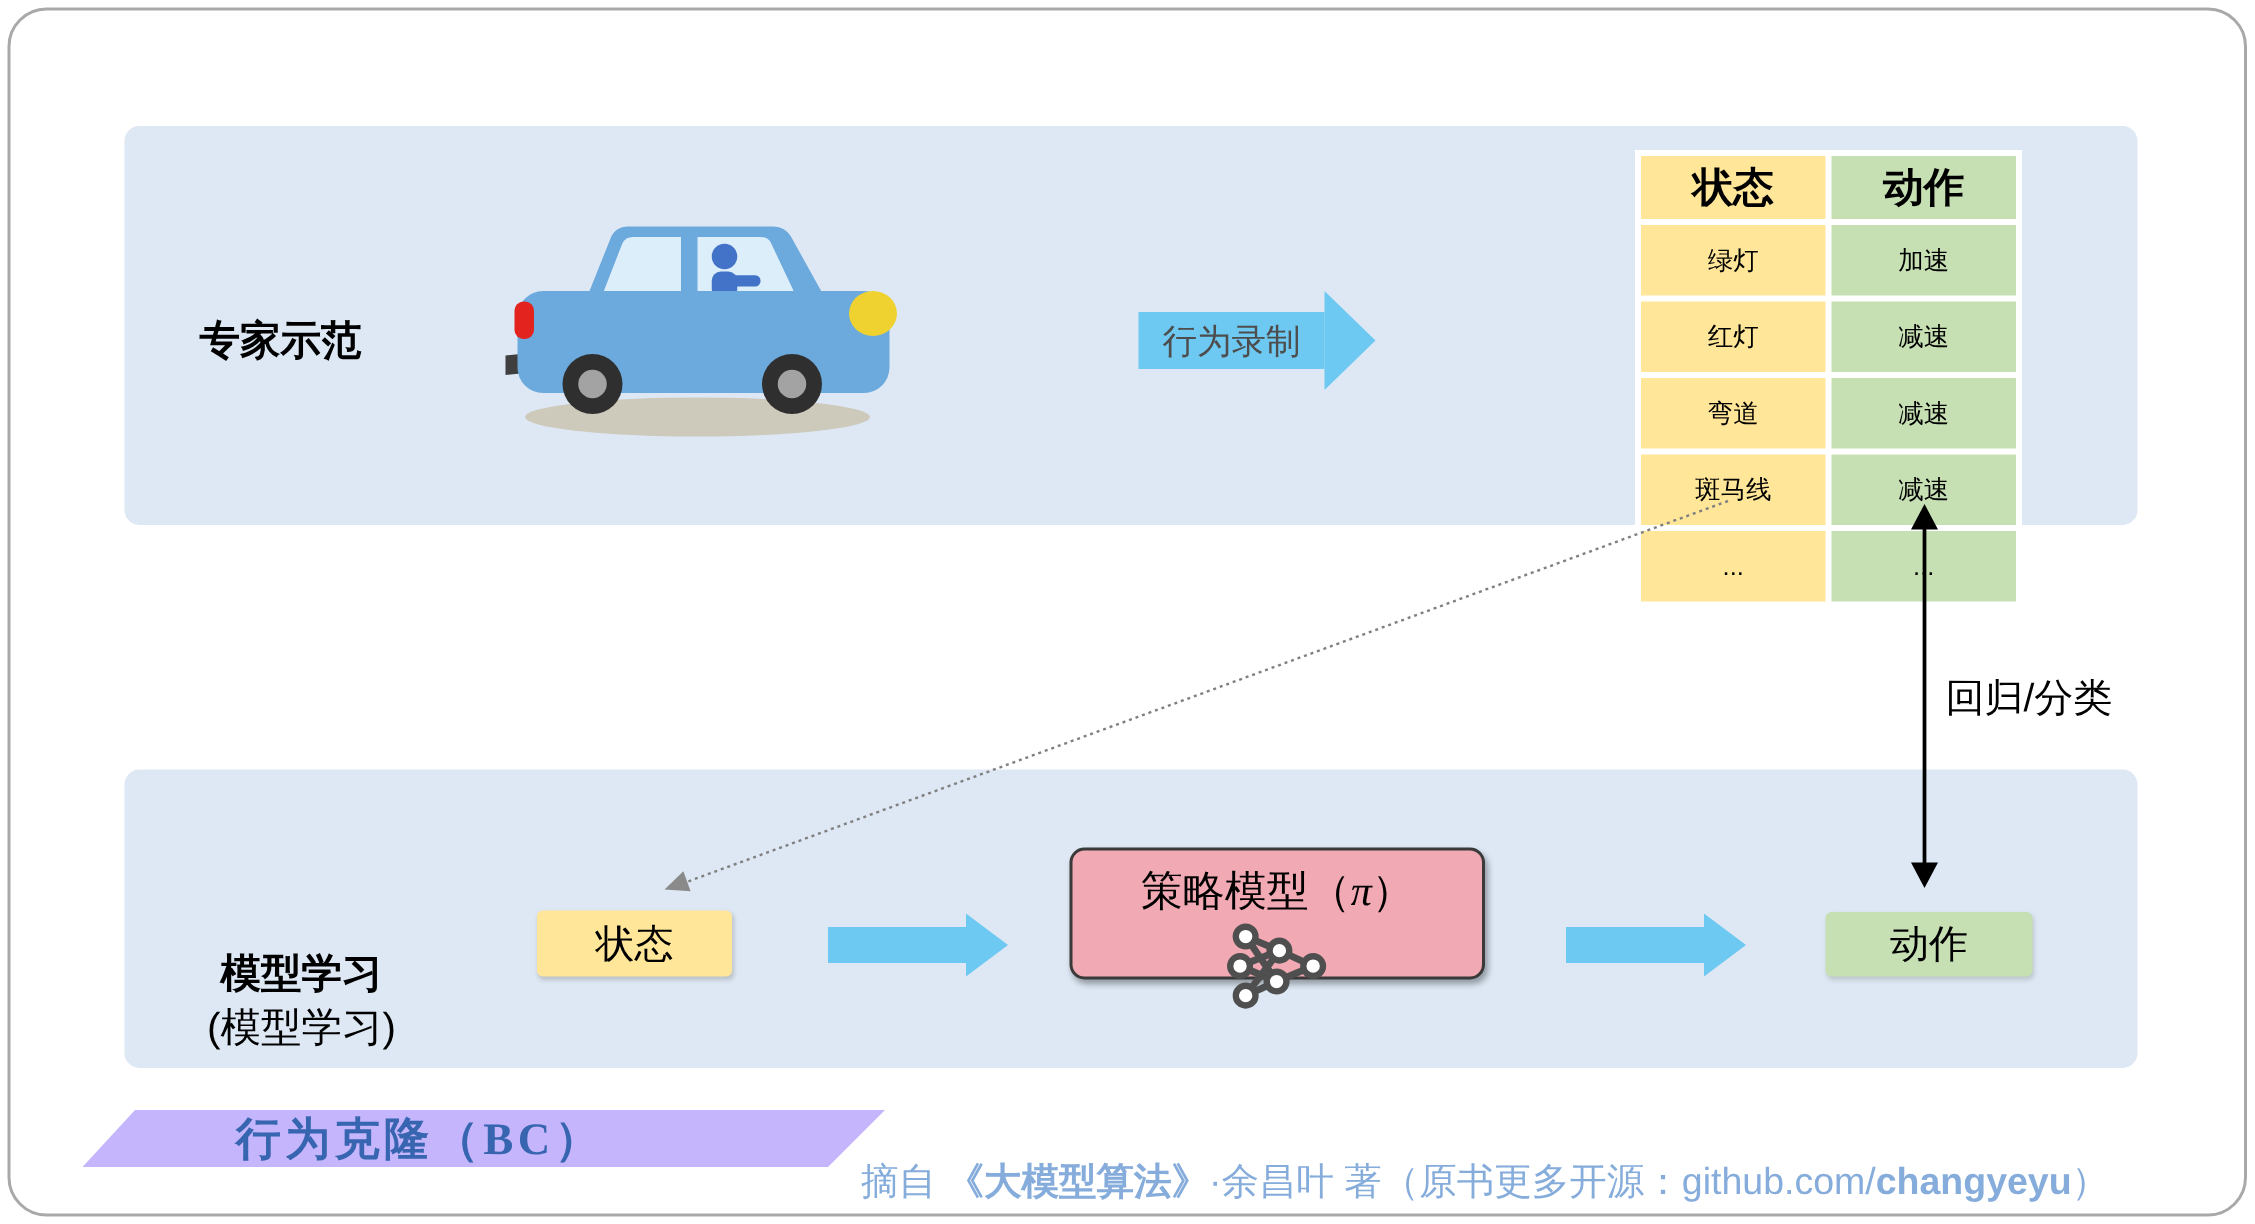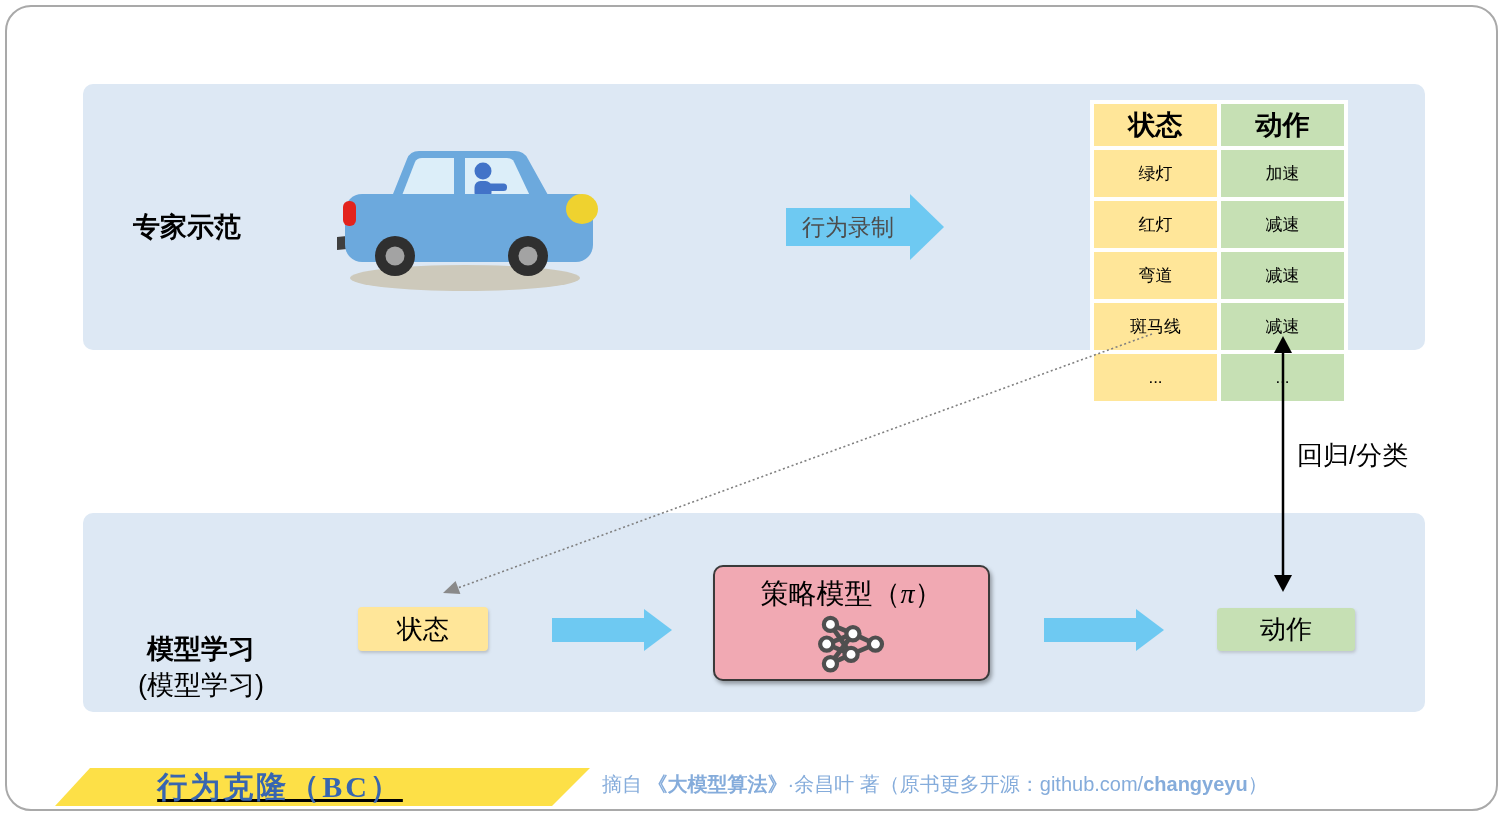--- a/index.html
+++ b/index.html
@@ -19,21 +19,21 @@
   .learn-label-block { position:absolute; left:13px; top:78px; width:210px; text-align:center;
                        font-size:27px; line-height:36px; color:#000; }
   .learn-label-block .l1 { font-weight:bold;margin-top:40px; }
 
   
   .block-arrow { position:absolute; display:flex; align-items:center; }
   .block-arrow .shaft { background:#6ec9f2; display:flex; align-items:center; justify-content:center;
                         color:#4d4d4d; font-size:23px; }
   .block-arrow .head { width:0; height:0; border-style:solid;
                        border-color:transparent transparent transparent #6ec9f2; }
-  .record-arrow { left:703px; top:110px; }
+  .record-arrow { left:676px; top:110px; }
   .record-arrow .shaft { width:124px; height:38px; }
   .record-arrow .head  { border-width:33px 0 33px 34px; }
   .flow-arrow .shaft { width:92px; height:24px; }
   .flow-arrow .head  { border-width:21px 0 21px 28px; }
   .flow-arrow-1 { left:469px; top:96px; }   
   .flow-arrow-2 { left:961px; top:96px; }
 
   
   .etable { position:absolute; left:1090px; top:100px; width:258px;
             background:#fff; padding:4px; display:grid;
@@ -42,46 +42,46 @@
            font-size:17px; color:#000; height:47px; }
   .ecell.state  { background:#ffe699; }
   .ecell.action { background:#c6e0b4; }
   .ecell.hdr { height:42px; font-weight:bold; font-size:27px; }
 
   
   .state-box { position:absolute; left:275px; top:94px; width:130px; height:44px;
                background:#ffe699; border-radius:4px; display:flex; align-items:center;
                justify-content:center; font-size:26px; color:#000;
                box-shadow:1px 2px 3px rgba(120,120,120,.35); }
-  .policy-box { position:absolute; left:630px; top:52px; width:277px; height:116px;
+  .policy-box { position:absolute; left:630px; top:52px; width:277px; height:88px;
                 background:#f1a9b3; border:2px solid #3a3a3a; border-radius:10px;
                 box-shadow:2px 3px 4px rgba(0,0,0,.35); text-align:center; }
   .policy-title { margin-top:8px; font-size:28px; color:#000; }
   .policy-title .pi { font-family:"Liberation Serif","DejaVu Serif",serif; font-style:italic; }
   .nn-wrap { margin-top:2px; }
   .action-box { position:absolute; left:1134px; top:95px; width:138px; height:43px;
                 background:#c6e0b4; border-radius:4px; display:flex; align-items:center;
                 justify-content:center; font-size:26px; color:#000;
                 box-shadow:1px 2px 3px rgba(120,120,120,.30); }
 
-  .regress-label { position:absolute; left:1297px; top:438px; font-size:26px; color:#000; }
+  .regress-label { position:absolute; left:1297px; top:448px; font-size:26px; color:#000; }
 
   .overlay { position:absolute; left:0; top:0; width:1503px; height:816px; pointer-events:none; }
 
   .car { position:absolute; left:252px; top:62px; }  
 
   
-  .footer-bar { position:absolute; left:55px; top:768px; width:535px; height:38px;
-                background:#fde047;
+  .footer-bar { position:absolute; left:55px; top:740px; width:535px; height:38px;
+                background:#c4b5fd;
                 clip-path:polygon(35px 0, 100% 0, calc(100% - 38px) 100%, 0 100%);
-                display:flex; align-items:center; justify-content:center; padding-right:85px;text-decoration:underline; }
+                display:flex; align-items:center; justify-content:center; padding-right:85px; }
   .footer-title { font-family:"Liberation Serif","DejaVu Serif",serif; font-weight:bold;
                   color:#3765b0; font-size:30px; letter-spacing:3px; }
-  .attribution { position:absolute; left:602px; top:771px; white-space:nowrap;
-                 color:#85acdb; font-size:20px; }
+  .attribution { position:absolute; left:574px; top:771px; white-space:nowrap;
+                 color:#85acdb; font-size:25px; }
   .attribution b { font-weight:bold; }
 </style>
 </head>
 <body>
 
 <div class="canvas">
 
   <div class="panel panel-top">
     <div class="panel-label expert-label">专家示范</div>
 

